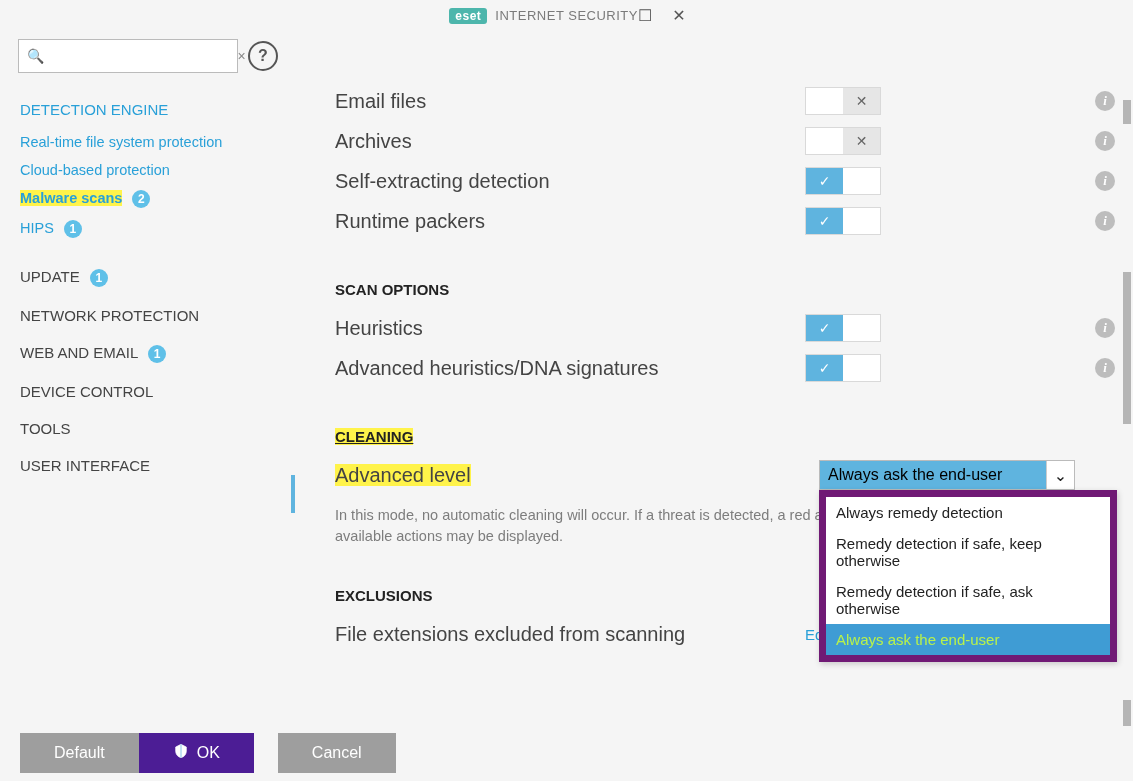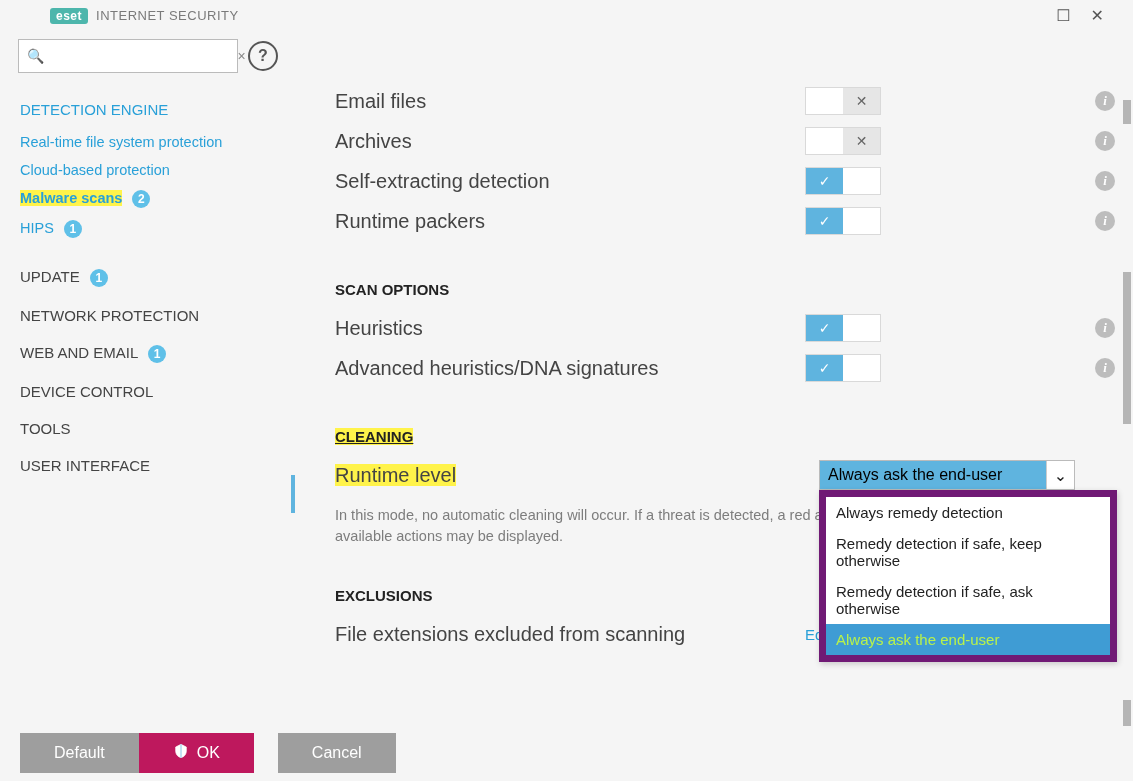--- a/index.html
+++ b/index.html
@@ -1,19 +1,19 @@
 <!DOCTYPE html>
 <html><head>
 <meta charset="utf-8">
 <style>
 * { box-sizing: border-box; margin: 0; padding: 0; font-family: "Segoe UI", Arial, sans-serif; }
 body { background: #f5f5f5; width: 1133px; height: 781px; overflow: hidden; position: relative; }
 
 
-.titlebar { display:flex; align-items:center; justify-content:space-between; padding:6px 23px 2px 18px;margin-left:32px; }
+.titlebar { display:flex; align-items:center; justify-content:center; padding:6px 10px 2px 18px; }
 .titlebar-left { display:flex; align-items:center; gap:8px; }
 .eset-badge { background:#4db6ac; color:#fff; padding:1px 6px; border-radius:3px; font-weight:bold; font-size:12px; letter-spacing:0.5px; }
 .product-name { color:#7a7a7a; font-size:13px; letter-spacing:0.5px; }
 .window-controls { display:flex; gap:20px; align-items:center; padding-right:6px; }
 .window-controls span { color:#555; font-size:16px; cursor:pointer; }
 
 
 .header-row { display:flex; align-items:center; justify-content:space-between; padding:12px 18px 8px 18px; }
 .page-title { color:#3a3a3a; font-size:28px; font-weight:400; }
 .header-right { display:flex; align-items:center; gap:10px; }
@@ -67,21 +67,21 @@
 .dropdown-menu .opt.selected { background:#3f9cd4; color:#b9f24a; }
 
 .desc-text { color:#7d7d7d; font-size:14.5px; line-height:1.45; padding:10px 0 0 0; max-width:640px;}
 
 .left-border-seg { position:absolute; left:-4px; width:4px; background:#5fb4df; }
 
 
 .footer { position:absolute; bottom:0; left:0; right:0; height:56px; display:flex; align-items:center; justify-content:flex-start; padding:0 30px 0 20px; }
 .btn { height:40px; padding:0 34px; color:#fff; border:none; font-size:16px; cursor:pointer; display:flex; align-items:center; gap:8px;}
 .btn-default { background:#9e9e9e; }
-.btn-ok { background:#be185d; }
+.btn-ok { background:#4c1d95; }
 .btn-cancel { background:#9e9e9e; }
 .footer-right { display:flex; gap:24px; }
 
 .edit-link { color:#29a0d8; cursor:pointer; font-size:15px;}
 
 
 .scroll-hint { position:absolute; right:2px; width:8px; background:#b5b5b5; }
 .sh1 { top:100px; height:24px; }
 .sh2 { top:272px; height:152px; }
 .sh3 { top:700px; height:26px; }
@@ -215,21 +215,21 @@
             </div>
             <div class="half right-h"></div>
           </div>
         </div>
       <div class="row-info"><span class="info-icon">i</span></div>
     </div>
 
     <div class="section-gap"></div>
     <div class="section-header"><span class="yellow-hl" style="text-decoration:underline;">CLEANING</span></div>
     <div class="row">
-      <div class="row-label"><span class="hl">Runtime level</span></div>
+      <div class="row-label"><span class="hl">Advanced level</span></div>
       <div class="row-toggle" style="width:256px;">
         <div class="dropdown">
           <div class="dropdown-sel">
             <div class="sel-text">Always ask the end-user</div>
             <div class="chev">⌄</div>
           </div>
           <div class="dropdown-menu">
             <div class="opt">Always remedy detection</div>
             <div class="opt">Remedy detection if safe, keep otherwise</div>
             <div class="opt">Remedy detection if safe, ask otherwise</div>

